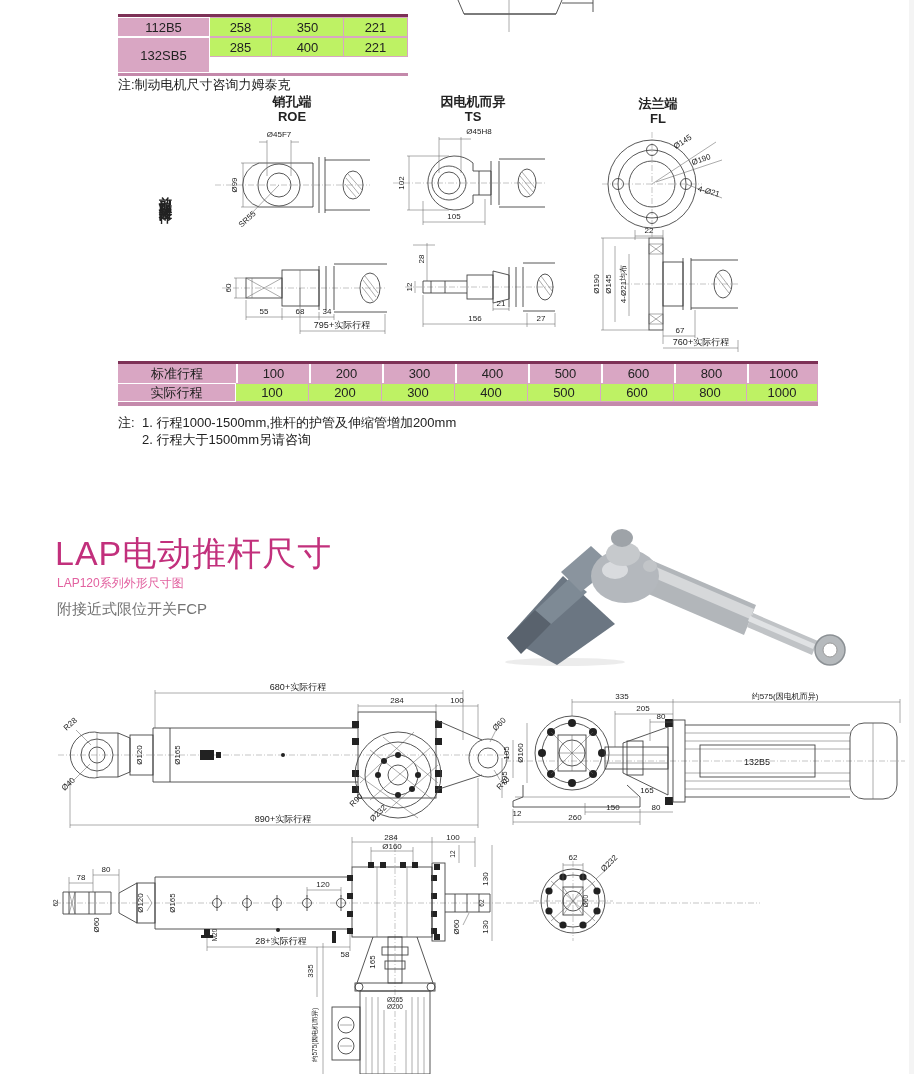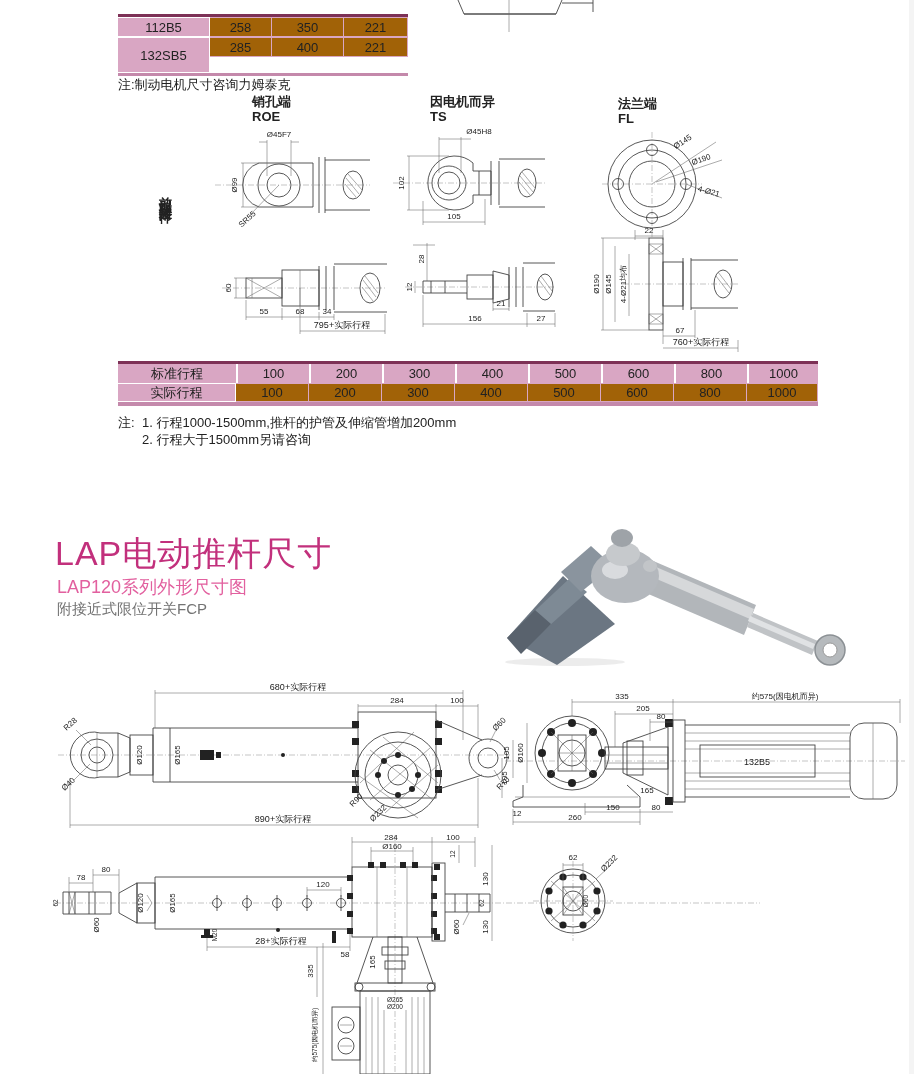--- a/index.html
+++ b/index.html
@@ -8,31 +8,31 @@
        font-family:"Liberation Sans","DejaVu Sans",sans-serif;color:#222}
   .abs{position:absolute}
 
   
   .ptable{border-top:3px solid #7d3156;border-bottom:3px solid #c489ab;background:#fff}
   .trow{display:flex}
   .cell{font-size:13px;display:flex;align-items:center;justify-content:center;color:#222}
   .hcell{background:#d9a6c3;border-left:2px solid #fff}
   .hcell:first-child{border-left:none}
   .lcell{background:#d9a6c3;border:1px solid #fff;border-left:none}
-  .dcell{background:#a16207;border:1px solid #d9a6c3;border-left:none}
+  .dcell{background:#bef264;border:1px solid #d9a6c3;border-left:none}
 
   .note-txt{font-size:13px;color:#222}
 
   
-  .dw-title{font-size:13px;font-weight:bold;text-align:left;line-height:15px}
+  .dw-title{font-size:13px;font-weight:bold;text-align:center;line-height:15px}
   .vlabel{writing-mode:vertical-rl;text-orientation:upright;font-size:13px;font-weight:bold;letter-spacing:3px}
 
   
   .h1{font-size:34px;color:#c2307c;letter-spacing:1px}
-  .h2{font-size:18px;color:#e2609f}
+  .h2{font-size:12px;color:#e2609f}
   .cap{font-size:15px;color:#737373}
 
   
   svg{overflow:visible}
   .ln{stroke:#444;stroke-width:.9;fill:none}
   .tn{stroke:#666;stroke-width:.55;fill:none}
   .cl{stroke:#888;stroke-width:.5;fill:none;stroke-dasharray:6 2 1 2}
   .bk{fill:#222;stroke:none}
   text.d{font-size:8px;fill:#222;text-anchor:middle;font-family:"Liberation Sans",sans-serif}
   text.d2{font-size:9px;fill:#222;text-anchor:middle;font-family:"Liberation Sans",sans-serif}

